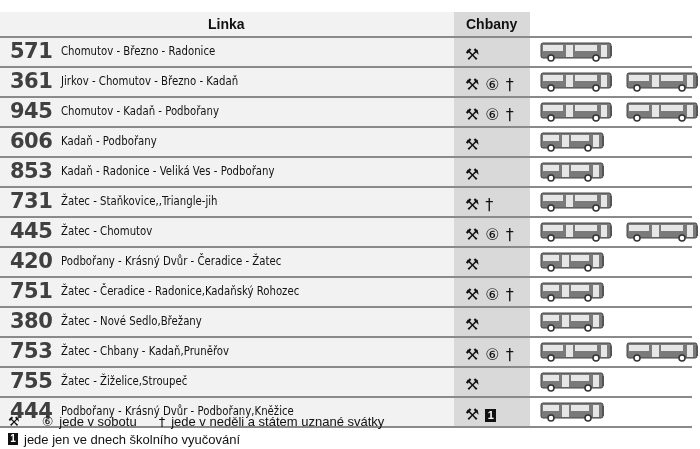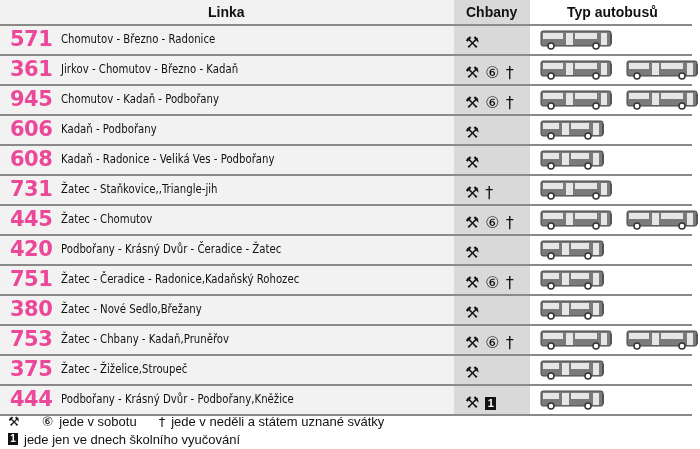--- a/index.html
+++ b/index.html
@@ -1,27 +1,27 @@
 <!DOCTYPE html>
 <html><head>
 <meta charset="utf-8">
 <style>
   html, body { margin:0; padding:0; background:#ffffff; }
   body { width:700px; height:449px; position:relative; overflow:hidden; font-family:"Liberation Sans", sans-serif; }
-  .table { position:absolute; left:0; top:0; width:692px; }
+  .table { position:absolute; left:0; top:12px; width:692px; }
   .hdr { position:relative; height:24px; border-bottom:2px solid #8a8a8a; }
   .hdr .c1 { position:absolute; left:0; width:454px; height:24px; background:#f2f2f2; }
   .hdr .c2 { position:absolute; left:454px; width:76px; height:24px; background:#d9d9d9; }
   .hdr .c3 { position:absolute; left:530px; width:170px; height:24px; background:#ffffff; }
   .hdr span { position:absolute; top:4px; font-weight:bold; font-size:14px; color:#111; }
   .row { position:relative; height:28px; border-bottom:2px solid #8a8a8a; }
   .row .c1 { position:absolute; left:0; width:454px; height:28px; background:#f2f2f2; }
   .row .c2 { position:absolute; left:454px; width:76px; height:28px; background:#d9d9d9; }
   .row .c3 { position:absolute; left:530px; width:170px; height:28px; background:#ffffff; }
-  .num { position:absolute; left:10px; top:1px; font-family:"DejaVu Sans", sans-serif; font-weight:bold; font-size:21px; color:#ec4899; letter-spacing:-0.5px; }
+  .num { position:absolute; left:10px; top:1px; font-family:"DejaVu Sans", sans-serif; font-weight:bold; font-size:21px; color:#404040; letter-spacing:-0.5px; }
   .route { position:absolute; left:61px; top:5px; font-family:"DejaVu Sans", sans-serif; font-size:13px; color:#111; transform:scaleX(0.78); transform-origin:left center; white-space:nowrap; }
   .prov { position:absolute; left:465px; top:9px; font-size:16px; color:#111; white-space:nowrap; display:flex; gap:6px; align-items:center; }
   .prov .sym { display:inline-block; font-family:"DejaVu Sans", sans-serif; line-height:16px; }
   .prov .school { display:inline-block; width:11px; height:13px; background:#111; color:#fff; font-size:11px; font-weight:bold; text-align:center; line-height:13px; }
   .buses { position:absolute; left:540px; top:4px; display:flex; gap:12px; }
   .bus { width:74px; height:20px; }
   .bus.short { width:66px; }
   .legend { position:absolute; left:8px; top:412px; font-size:13px; color:#111; }
   .legend .line { display:flex; gap:22px; align-items:center; height:18px; }
   .legend .item { display:flex; gap:6px; align-items:center; }
@@ -30,21 +30,20 @@
 </head>
 <body>
 
 <div class="table">
   <div class="hdr">
     <div class="c1"></div>
     <div class="c2"></div>
     <div class="c3"></div>
     <span style="left:208px">Linka</span>
     <span style="left:466px">Chbany</span>
-    <span style="left:567px">Typ autobusů</span>
   </div>
   <div id="rows">
       <div class="row">
     <div class="c1"></div>
     <div class="c2"></div>
     <div class="c3"></div>
     <span class="num">571</span>
     <span class="route">Chomutov - Březno - Radonice</span>
     <div class="prov">
           <span class="sym">⚒</span>
@@ -149,21 +148,21 @@
     <rect x="62" y="4" width="2" height="10" fill="#555"></rect>
     <circle cx="11" cy="16" r="3" fill="#fff" stroke="#333" stroke-width="1.5"></circle>
     <circle cx="48" cy="16" r="3" fill="#fff" stroke="#333" stroke-width="1.5"></circle>
   </svg></span>
         </div>
       </div>
       <div class="row">
     <div class="c1"></div>
     <div class="c2"></div>
     <div class="c3"></div>
-    <span class="num">608</span>
+    <span class="num">853</span>
     <span class="route">Kadaň - Radonice - Veliká Ves - Podbořany</span>
     <div class="prov">
           <span class="sym">⚒</span>
         </div>
     <div class="buses">
           <span><svg class="bus short" viewBox="0 0 66 20" width="66" height="20">
     <rect x="1" y="1" width="62" height="15" rx="2" fill="#7a7a7a" stroke="#444" stroke-width="1"></rect>
     <rect x="3" y="3" width="16" height="6" fill="#e6e6e6"></rect>
     <rect x="22" y="3" width="7" height="12" fill="#e6e6e6"></rect>
     <rect x="31" y="3" width="18" height="6" fill="#e6e6e6"></rect>
@@ -330,21 +329,21 @@
     <rect x="70" y="4" width="2" height="10" fill="#555"></rect>
     <circle cx="11" cy="16" r="3" fill="#fff" stroke="#333" stroke-width="1.5"></circle>
     <circle cx="56" cy="16" r="3" fill="#fff" stroke="#333" stroke-width="1.5"></circle>
   </svg></span>
         </div>
       </div>
       <div class="row">
     <div class="c1"></div>
     <div class="c2"></div>
     <div class="c3"></div>
-    <span class="num">375</span>
+    <span class="num">755</span>
     <span class="route">Žatec - Žiželice,Stroupeč</span>
     <div class="prov">
           <span class="sym">⚒</span>
         </div>
     <div class="buses">
           <span><svg class="bus short" viewBox="0 0 66 20" width="66" height="20">
     <rect x="1" y="1" width="62" height="15" rx="2" fill="#7a7a7a" stroke="#444" stroke-width="1"></rect>
     <rect x="3" y="3" width="16" height="6" fill="#e6e6e6"></rect>
     <rect x="22" y="3" width="7" height="12" fill="#e6e6e6"></rect>
     <rect x="31" y="3" width="18" height="6" fill="#e6e6e6"></rect>

